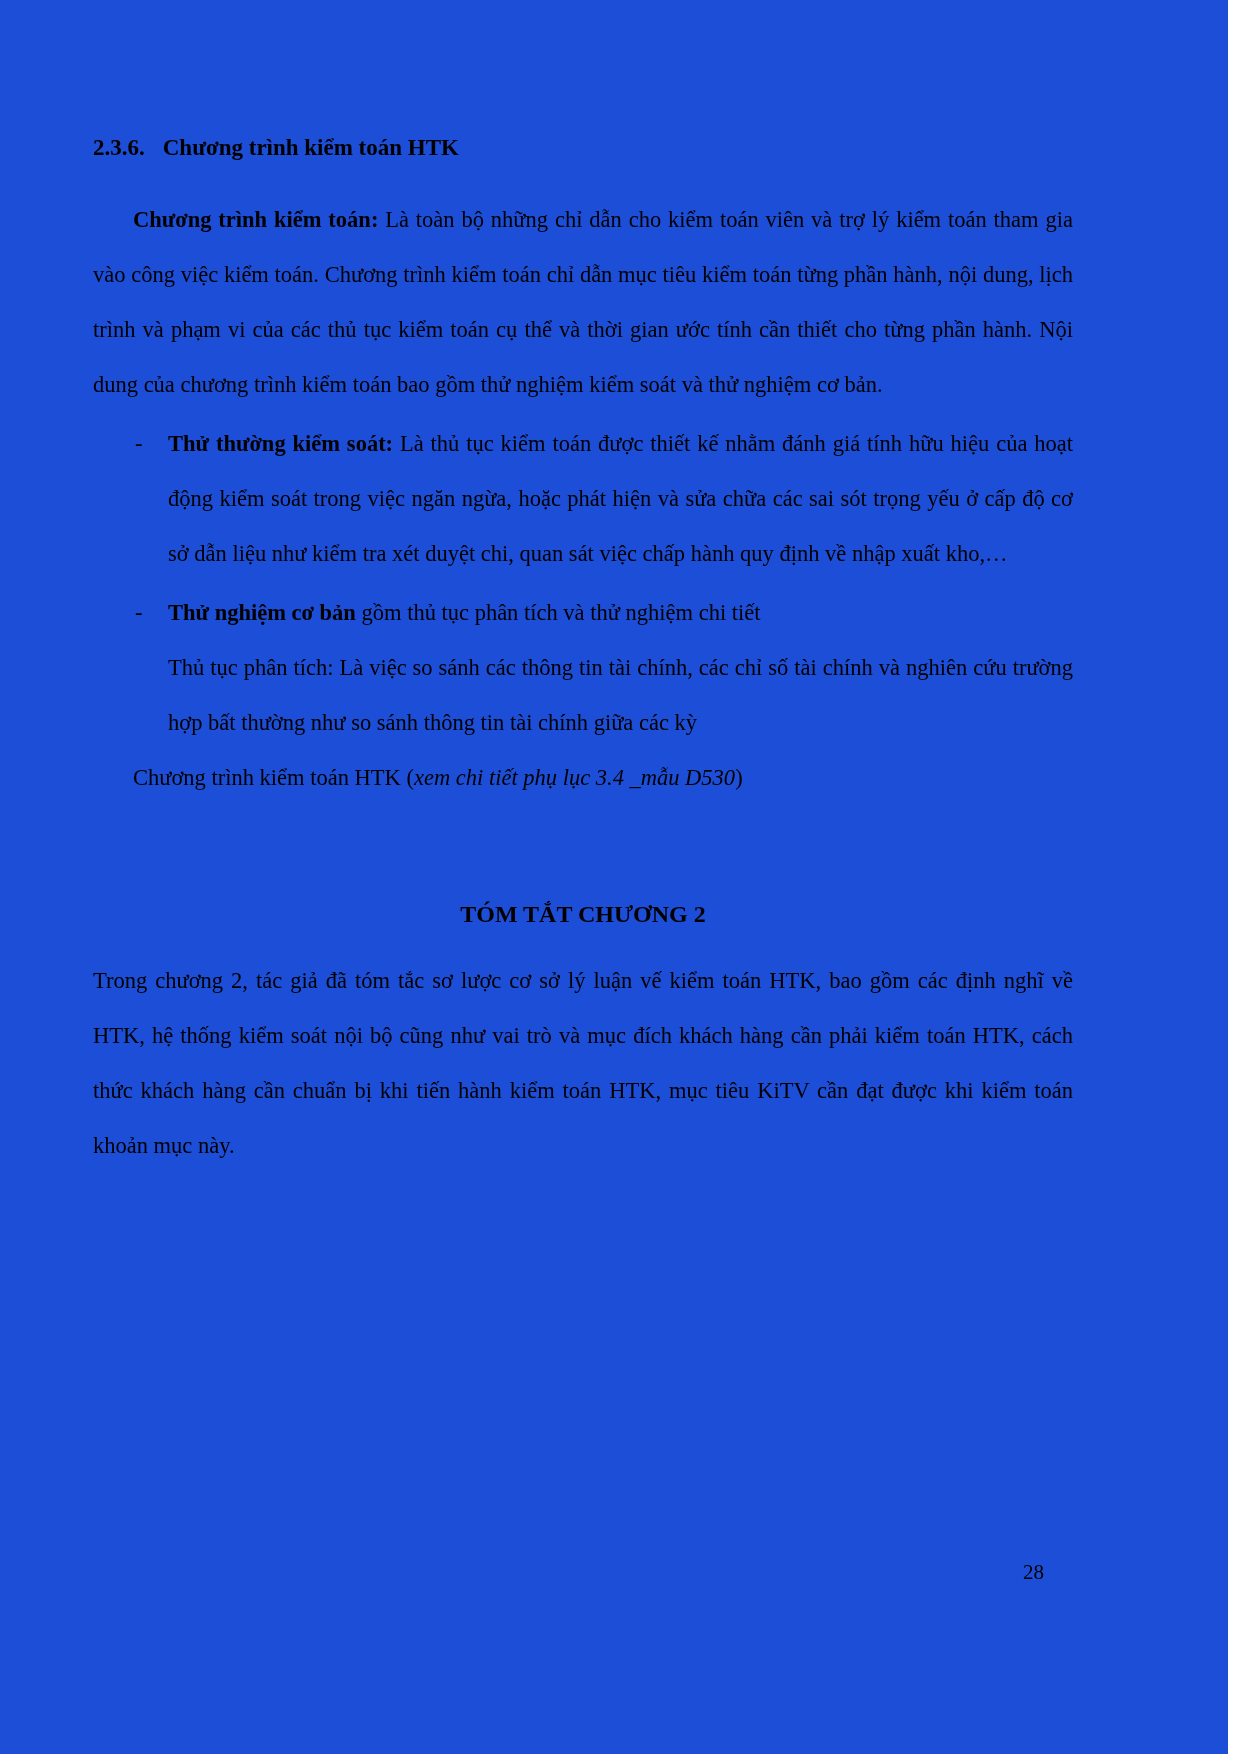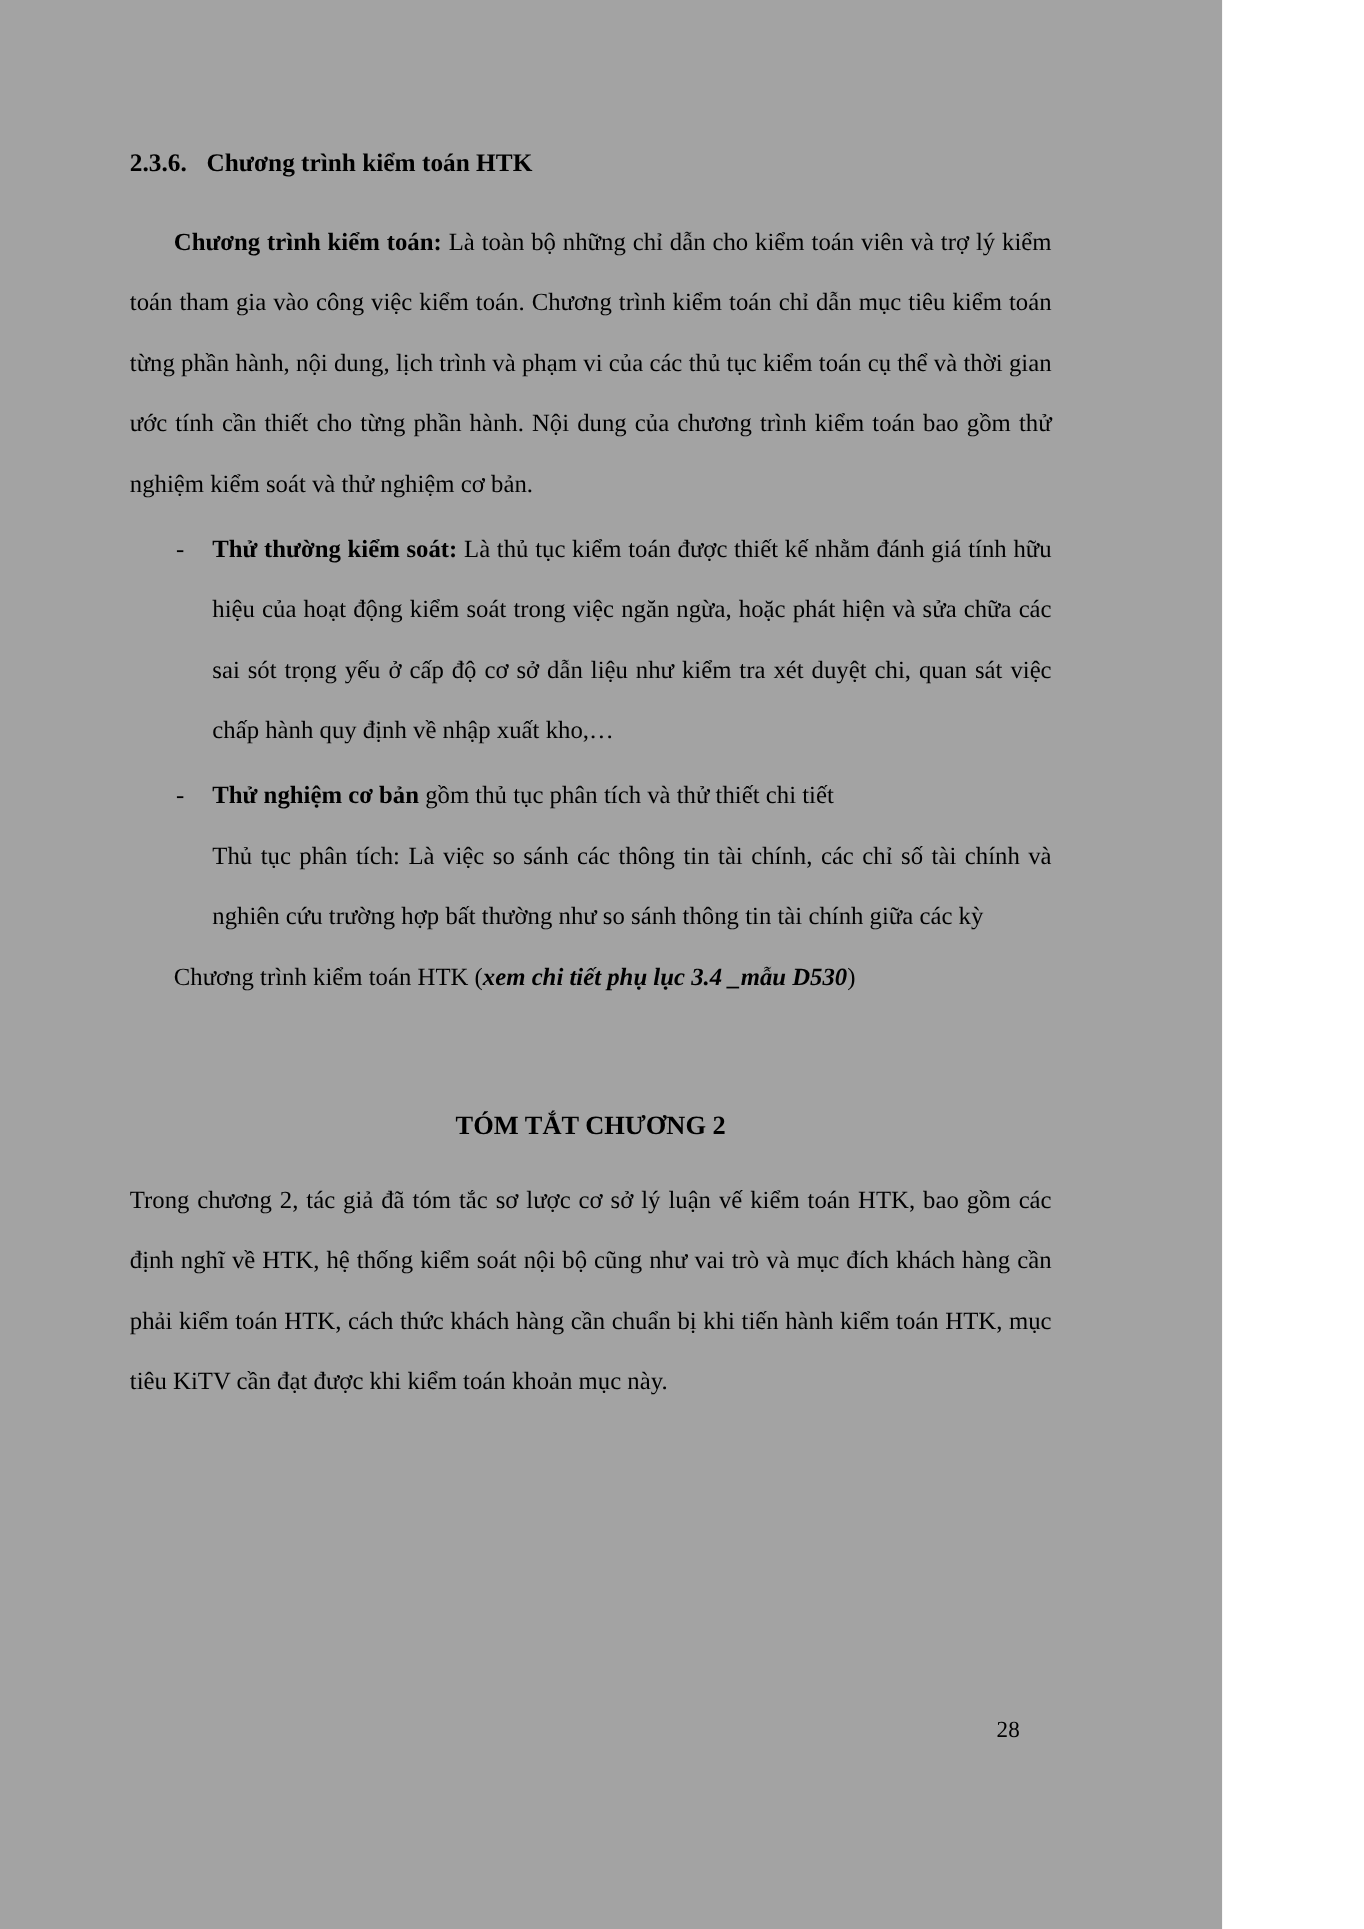--- a/index.html
+++ b/index.html
@@ -2,27 +2,27 @@
 <html><head>
 <meta charset="utf-8">
 <style>
   html, body {
     margin: 0;
     padding: 0;
     background: #ffffff;
   }
   .page {
     position: relative;
-    width: 1111px;
+    width: 1228px;
     height: 1754px;
-    background: #a3a3a3;
+    background: #1d4ed8;
     color: #000000;
     font-family: "Liberation Serif", "DejaVu Serif", serif;
     box-sizing: border-box;
-    padding: 132px 155px 0 118px;
+    padding: 132px 155px 0 93px;
     overflow: hidden;
   }
   .section-heading {
     font-size: 23px;
     font-weight: bold;
     margin: 0 0 28px 0;
     line-height: 32px;
   }
   .section-heading .sec-num {
     margin-right: 18px;
@@ -51,21 +51,21 @@
   }
   .sub-para.detail {
     margin-top: 16px;
   }
   .appendix-line {
     text-indent: 40px;
     margin: 0;
   }
   .bold { font-weight: bold; }
   .italic { }
-  .bold-italic { font-weight: bold; font-style: italic; }
+  .bold-italic { font-weight: normal; font-style: italic; }
   .summary-title {
     text-align: center;
     font-weight: bold;
     font-size: 24px;
     margin-top: 92px;
     line-height: 34px;
   }
   .summary-para {
     margin-top: 22px;
   }
@@ -90,21 +90,21 @@
 
     <p class="intro-para"><span class="bold">Chương trình kiểm toán:</span><span> Là toàn bộ những chỉ dẫn cho kiểm toán viên và trợ lý kiểm toán tham gia vào công việc kiểm toán. Chương trình kiểm toán chỉ dẫn mục tiêu kiểm toán từng phần hành, nội dung, lịch trình và phạm vi của các thủ tục kiểm toán cụ thể và thời gian ước tính cần thiết cho từng phần hành. Nội dung của chương trình kiểm toán bao gồm thử nghiệm kiểm soát và thử nghiệm cơ bản.</span></p>
 
     <div class="bullet-item">
       <span class="dash">-</span>
       <p class="sub-para" style="margin:0;"><span class="bold">Thử thường kiểm soát:</span><span> Là thủ tục kiểm toán được thiết kế nhằm đánh giá tính hữu hiệu của hoạt động kiểm soát trong việc ngăn ngừa, hoặc phát hiện và sửa chữa các sai sót trọng yếu ở cấp độ cơ sở dẫn liệu như kiểm tra xét duyệt chi, quan sát việc chấp hành quy định về nhập xuất kho,…</span></p>
     </div>
 
     <div class="bullet-item">
       <span class="dash">-</span>
-      <p class="sub-para" style="margin:0;"><span class="bold">Thử nghiệm cơ bản</span><span> gồm thủ tục phân tích và thử thiết chi tiết</span></p>
+      <p class="sub-para" style="margin:0;"><span class="bold">Thử nghiệm cơ bản</span><span> gồm thủ tục phân tích và thử nghiệm chi tiết</span></p>
       <p class="sub-para" style="margin:0;"><span class="italic">Thủ tục phân tích:</span><span> Là việc so sánh các thông tin tài chính, các chỉ số tài chính và nghiên cứu trường hợp bất thường như so sánh thông tin tài chính giữa các kỳ</span></p>
     </div>
 
     <p class="appendix-line"><span>Chương trình kiểm toán HTK (</span><span class="bold-italic">xem chi tiết phụ lục 3.4 _mẫu D530</span><span>)</span></p>
 
     <div class="summary-title">TÓM TẮT CHƯƠNG 2</div>
 
     <p class="summary-para">Trong chương 2, tác giả đã tóm tắc sơ lược cơ sở lý luận vế kiểm toán HTK, bao gồm các định nghĩ về HTK, hệ thống kiểm soát nội bộ cũng như vai trò và mục đích khách hàng cần phải kiểm toán HTK, cách thức khách hàng cần chuẩn bị khi tiến hành kiểm toán HTK, mục tiêu KiTV cần đạt được khi kiểm toán khoản mục này.</p>
 
   </div>

